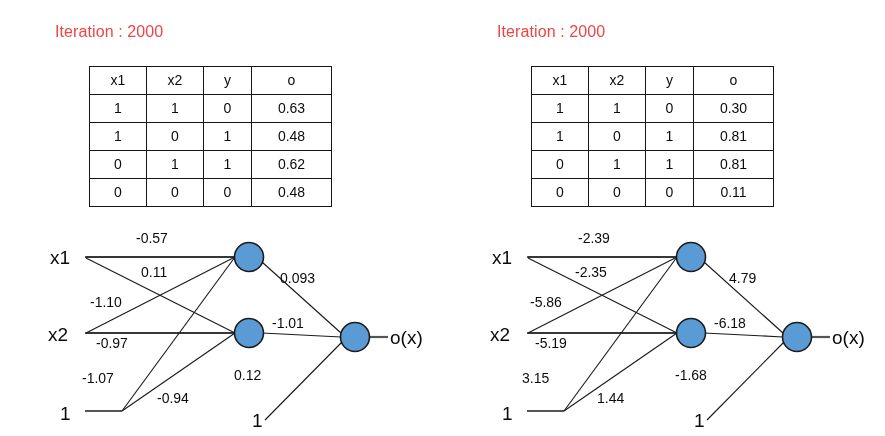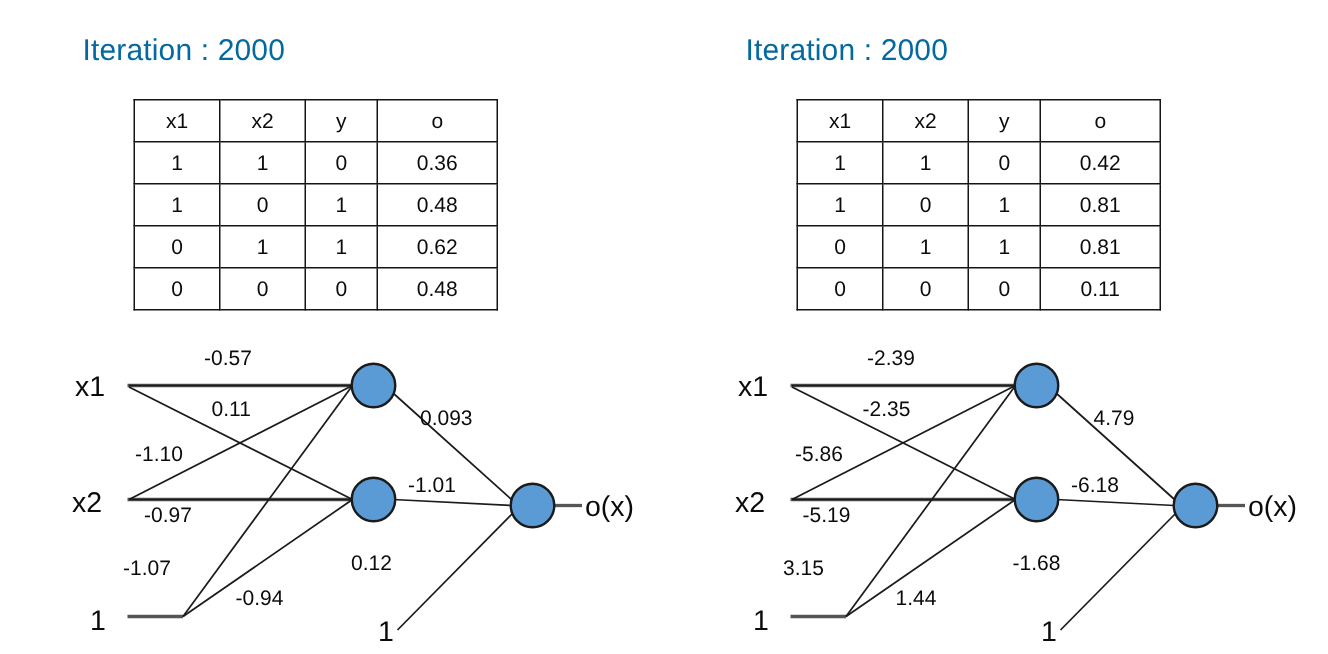--- a/index.html
+++ b/index.html
@@ -21,24 +21,24 @@
     width: 443px;
     height: 436px;
   }
   #panel-left  { left: 0; }
   #panel-right { left: 442px; }
 
   .iter-title {
     position: absolute;
     left: 55px;
     top: 23px;
-    font-size: 20px;
+    font-size: 16px;
     letter-spacing: 0.1px;
     white-space: nowrap;
-    color: #0369a1;
+    color: #ef4444;
   }
 
   table.truth-table {
     position: absolute;
     left: 89px;
     top: 66px;
     width: 242px;
     border-collapse: collapse;
     table-layout: fixed;
     background: #ffffff;
@@ -114,21 +114,21 @@
         <th>x2</th>
         <th>y</th>
         <th>o</th>
       </tr>
     </thead>
     <tbody>
       <tr>
         <td>1</td>
         <td>1</td>
         <td>0</td>
-        <td>0.36</td>
+        <td>0.63</td>
       </tr>
       <tr>
         <td>1</td>
         <td>0</td>
         <td>1</td>
         <td>0.48</td>
       </tr>
       <tr>
         <td>0</td>
         <td>1</td>
@@ -205,21 +205,21 @@
         <th>x2</th>
         <th>y</th>
         <th>o</th>
       </tr>
     </thead>
     <tbody>
       <tr>
         <td>1</td>
         <td>1</td>
         <td>0</td>
-        <td>0.42</td>
+        <td>0.30</td>
       </tr>
       <tr>
         <td>1</td>
         <td>0</td>
         <td>1</td>
         <td>0.81</td>
       </tr>
       <tr>
         <td>0</td>
         <td>1</td>

